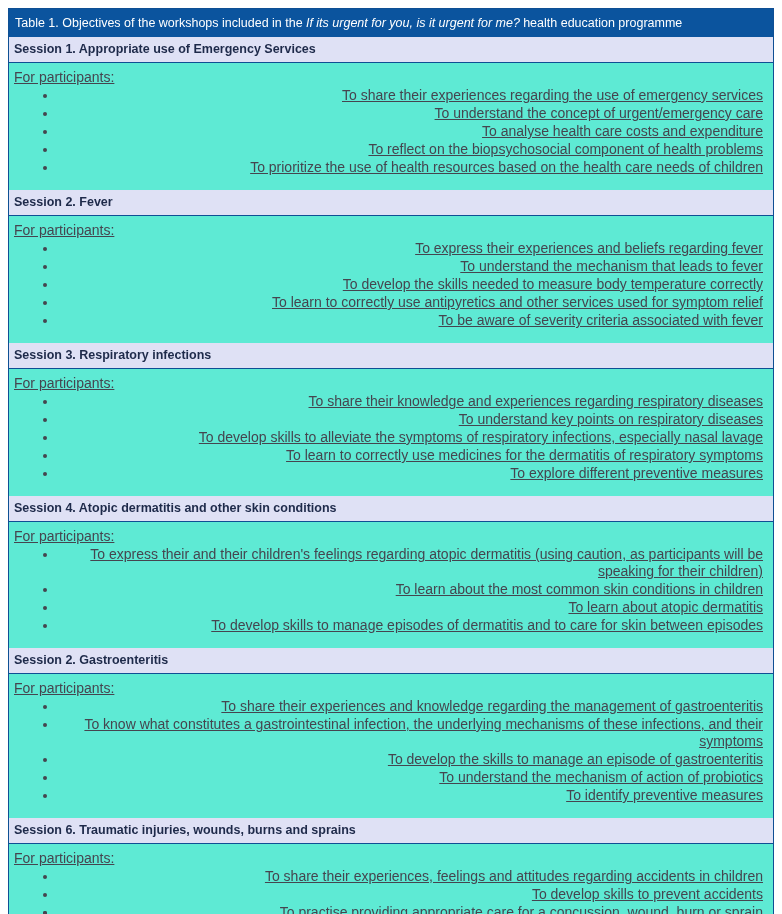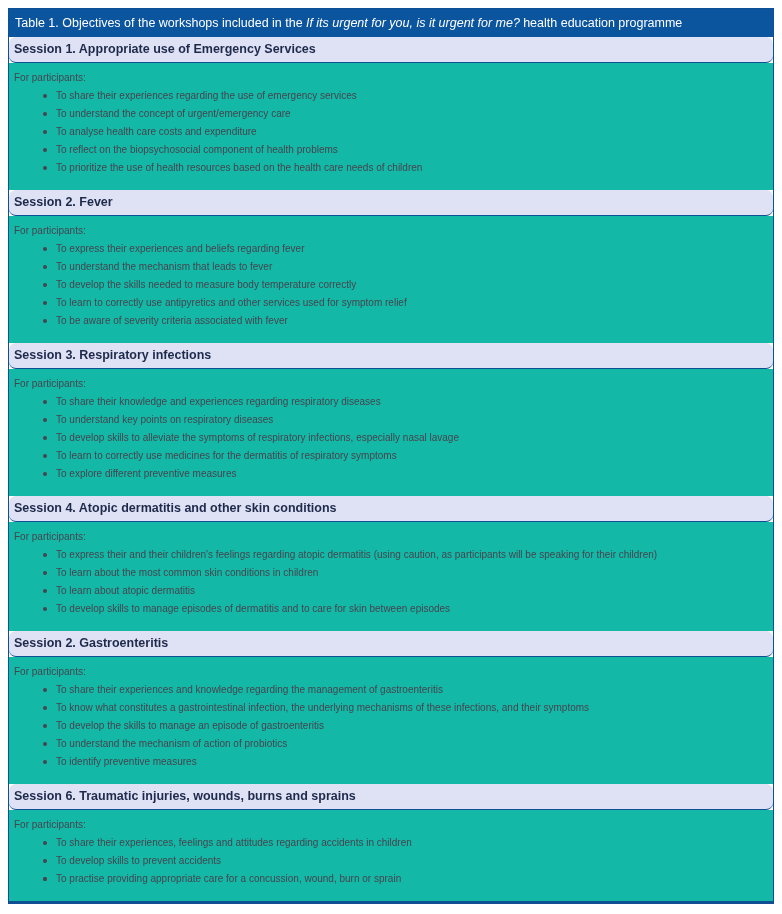--- a/index.html
+++ b/index.html
@@ -38,34 +38,35 @@
   }
   .session-header{
     background:var(--c-session-bg);
     border-top:1px solid var(--c-border);
     border-bottom:1px solid var(--c-border);
     color:var(--c-session-text);
     font-size:12.5px;
     line-height:17px;
     font-weight:bold;
     padding:4px 12px 4px 5px;
-    border-radius:7px;
   }
   .session-header:first-of-type{border-top:none;}
   .session-body{
-    background:#14b8a6;
-    font-size:10px;
+    background:#5eead4;
+    font-size:14px;
     line-height:17px;
     padding:6px 10px 13px 5px;
+    text-decoration:underline;
   }
   .for-participants{margin-bottom:1px;}
   ul.objectives{
     list-style:none;
     margin:0 0 0 28px;
     padding:0;
+    text-align:right;
   }
   ul.objectives li{
     position:relative;
     padding-left:14px;
     margin-bottom:1px;
   }
   .bullet-dot{
     position:absolute;
     left:1px;top:6.5px;
     width:4px;height:4px;

